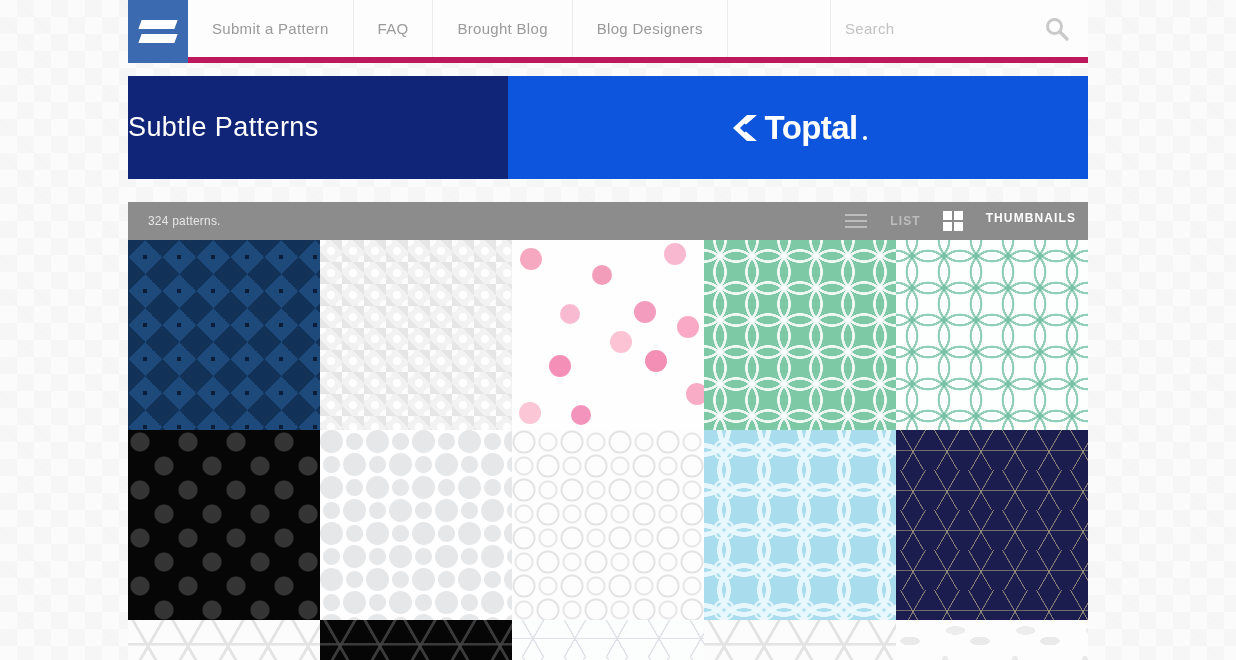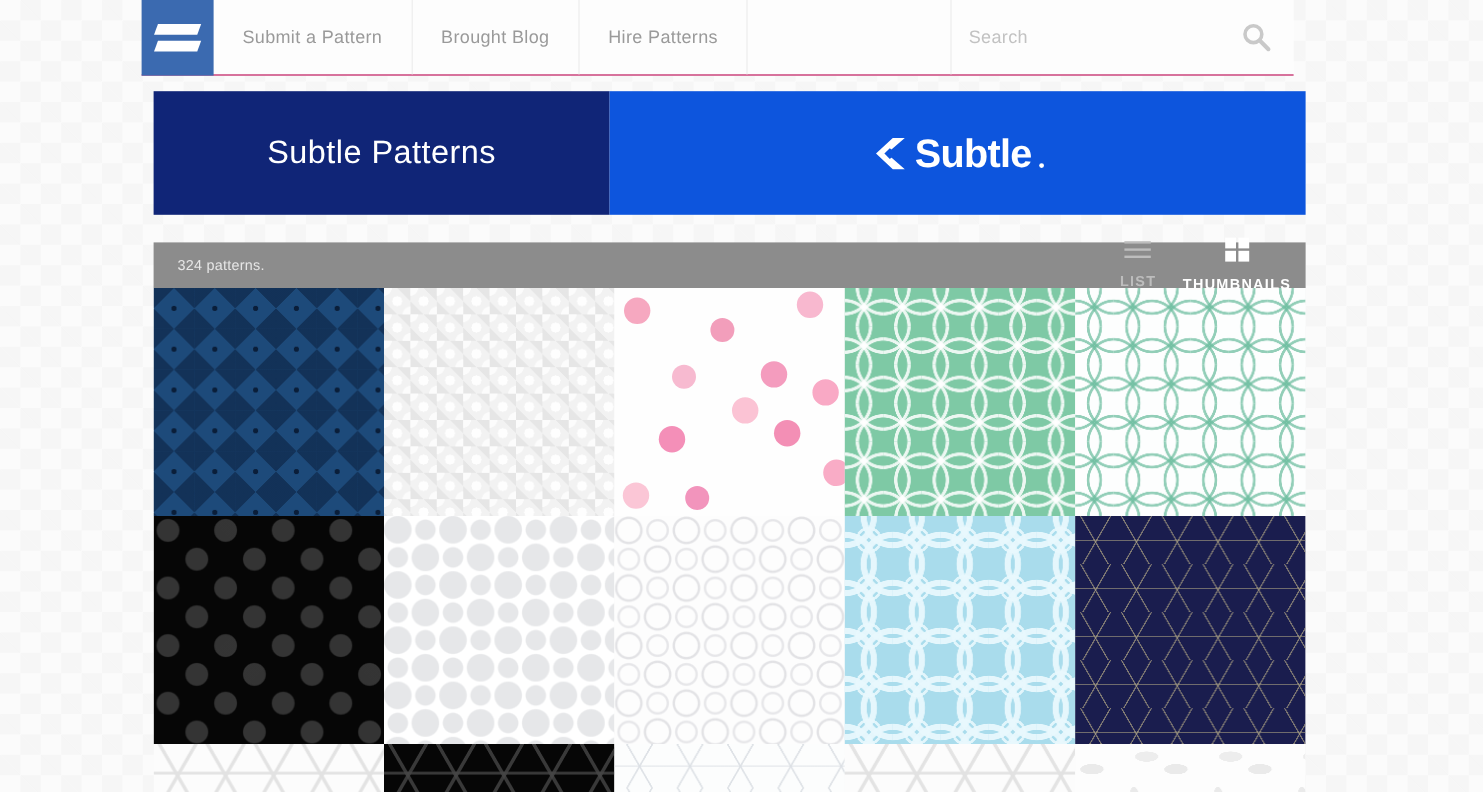--- a/index.html
+++ b/index.html
@@ -17,26 +17,26 @@
       linear-gradient(45deg, rgba(0,0,0,0.018) 25%, transparent 25%, transparent 75%, rgba(0,0,0,0.018) 75%),
       linear-gradient(45deg, rgba(0,0,0,0.018) 25%, transparent 25%, transparent 75%, rgba(0,0,0,0.018) 75%);
     background-size: 34px 34px;
     background-position: 0 0, 17px 17px;
     position: relative;
   }
 
   
   .header {
     position: absolute;
-    left: 118px;
+    left: 128px;
     top: 0;
     width: 960px;
     height: 63px;
     background: #fdfdfd;
-    border-bottom: 1px solid #be185d;
+    border-bottom: 6px solid #be185d;
     display: flex;
     align-items: stretch;
   }
 
   .logo-box {
     width: 60px;
     height: 63px;
     background: #3b6ab0;
     position: relative;
     flex: 0 0 60px;
@@ -99,21 +99,20 @@
     top: 76px;
     width: 960px;
     height: 103px;
     display: flex;
   }
   .banner-left {
     width: 380px;
     background: #102577;
     display: flex;
     align-items: center;
-    justify-content: center;
   }
   .banner-left-text {
     color: #ffffff;
     font-size: 27px;
     letter-spacing: 0.4px;
     font-weight: 400;
   }
   .banner-right {
     flex: 1;
     background: #0d55dd;
@@ -160,24 +159,23 @@
     letter-spacing: 0.2px;
   }
   .toolbar-right {
     margin-left: auto;
     display: flex;
     align-items: center;
     gap: 22px;
   }
   .view-toggle {
     display: flex;
-    align-items: center;
-    gap: 12px;
+    align-items: flex-start;
+    gap: 23px;
     cursor: pointer;
-    flex-direction: column;
   }
   .view-label {
     font-size: 12px;
     letter-spacing: 1.1px;
     font-weight: 700;
     color: #bdbdbd;
   }
   .view-toggle.active .view-label { color: #ffffff; }
   .hamburger-icon { display: flex; flex-direction: column; gap: 4px; width: 22px; }
   .hamburger-icon span { display: block; height: 2px; background: #bdbdbd; width: 100%; }
@@ -360,24 +358,27 @@
 
   <div class="logo-box">
     <span class="logo-bar b1"></span>
     <span class="logo-bar b2"></span>
   </div>
 
   <div class="nav-item">
     <span>Submit a Pattern</span>
   </div>
   <div class="nav-item">
+    <span>FAQ</span>
+  </div>
+  <div class="nav-item">
     <span>Brought Blog</span>
   </div>
   <div class="nav-item">
-    <span>Hire Patterns</span>
+    <span>Blog Designers</span>
   </div>
 
   <div class="nav-spacer"></div>
 
   <div class="search-cell">
     <input class="search-input" type="text" placeholder="Search" style="">
     <svg class="search-icon" viewBox="0 0 26 26">
       <circle cx="10.5" cy="10.5" r="7" fill="none" stroke="#c9c9c9" stroke-width="3"></circle>
       <line x1="15.8" y1="15.8" x2="23" y2="23" stroke="#c9c9c9" stroke-width="3.4" stroke-linecap="round"></line>
     </svg>
@@ -387,21 +388,21 @@
 <div class="banner">
   <div class="banner-left">
     <span class="banner-left-text">Subtle Patterns</span>
   </div>
   <div class="banner-right">
     <span class="toptal-logo">
       <svg class="toptal-mark" viewBox="0 0 30 30">
         <path d="M18 2 L28 2 L13 15 L28 28 L18 28 L4 15 Z" fill="#ffffff"></path>
         <path d="M15.5 10.5 L21 15 L15.5 19.5 L11 15 Z" fill="#0d55dd"></path>
       </svg>
-      <span class="toptal-word">Subtle</span>
+      <span class="toptal-word">Toptal</span>
       <span class="toptal-dot"></span>
     </span>
   </div>
 </div>
 
 <div class="toolbar">
   <span class="pattern-count">324 patterns.</span>
   <div class="toolbar-right">
 
     <div class="view-toggle">

